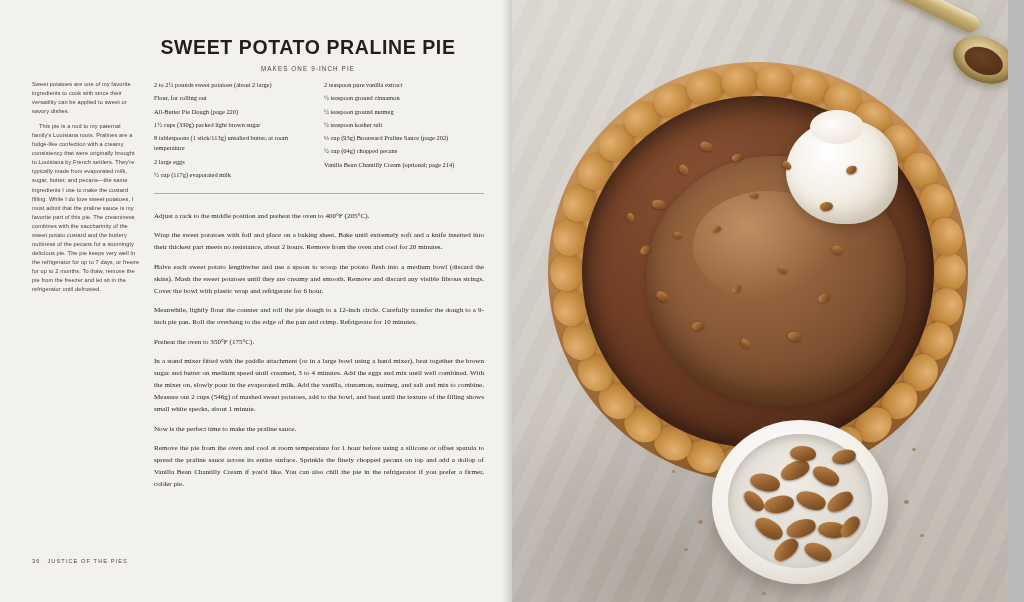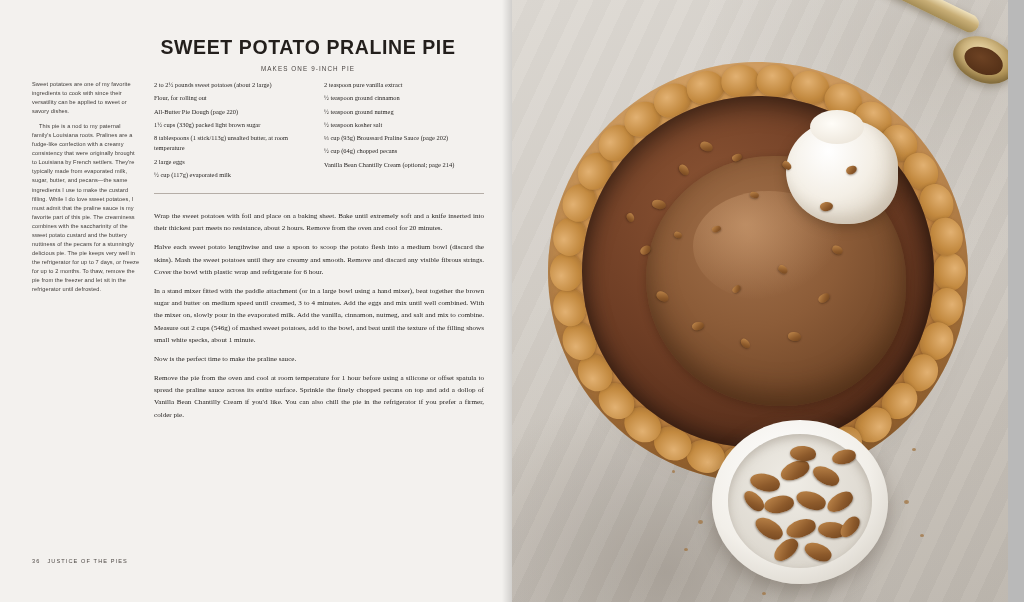--- a/index.html
+++ b/index.html
@@ -317,22 +317,25 @@
           <div class="item">½ teaspoon ground cinnamon</div>
           <div class="item">½ teaspoon ground nutmeg</div>
           <div class="item">½ teaspoon kosher salt</div>
           <div class="item">⅓ cup (93g) Broussard Praline Sauce (page 202)</div>
           <div class="item">½ cup (64g) chopped pecans</div>
           <div class="item">Vanilla Bean Chantilly Cream (optional; page 214)</div>
         </div>
       </div>
 
       <div class="method">
+        <p>Adjust a rack to the middle position and preheat the oven to 400°F (205°C).</p>
         <p>Wrap the sweet potatoes with foil and place on a baking sheet. Bake until extremely soft and a knife inserted into their thickest part meets no resistance, about 2 hours. Remove from the oven and cool for 20 minutes.</p>
         <p>Halve each sweet potato lengthwise and use a spoon to scoop the potato flesh into a medium bowl (discard the skins). Mash the sweet potatoes until they are creamy and smooth. Remove and discard any visible fibrous strings. Cover the bowl with plastic wrap and refrigerate for 6 hour.</p>
+        <p>Meanwhile, lightly flour the counter and roll the pie dough to a 12-inch circle. Carefully transfer the dough to a 9-inch pie pan. Roll the overhang to the edge of the pan and crimp. Refrigerate for 10 minutes.</p>
+        <p>Preheat the oven to 350°F (175°C).</p>
         <p>In a stand mixer fitted with the paddle attachment (or in a large bowl using a hand mixer), beat together the brown sugar and butter on medium speed until creamed, 3 to 4 minutes. Add the eggs and mix until well combined. With the mixer on, slowly pour in the evaporated milk. Add the vanilla, cinnamon, nutmeg, and salt and mix to combine. Measure out 2 cups (546g) of mashed sweet potatoes, add to the bowl, and beat until the texture of the filling shows small white specks, about 1 minute.</p>
         <p>Now is the perfect time to make the praline sauce.</p>
         <p>Remove the pie from the oven and cool at room temperature for 1 hour before using a silicone or offset spatula to spread the praline sauce across its entire surface. Sprinkle the finely chopped pecans on top and add a dollop of Vanilla Bean Chantilly Cream if you'd like. You can also chill the pie in the refrigerator if you prefer a firmer, colder pie.</p>
       </div>
 
       <div class="folio">
         <span class="num">36</span><span>Justice of the Pies</span>
       </div>
 
     </div>

